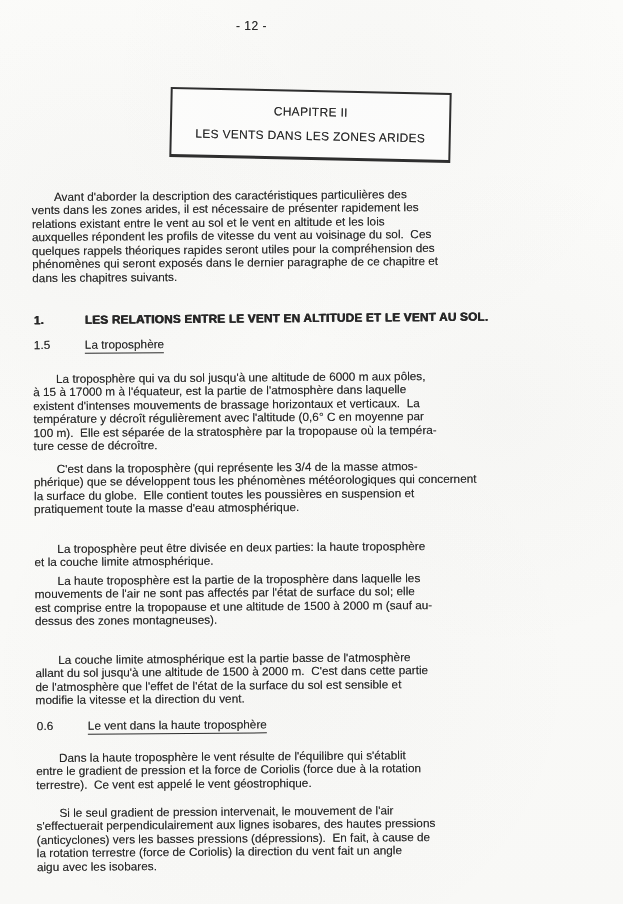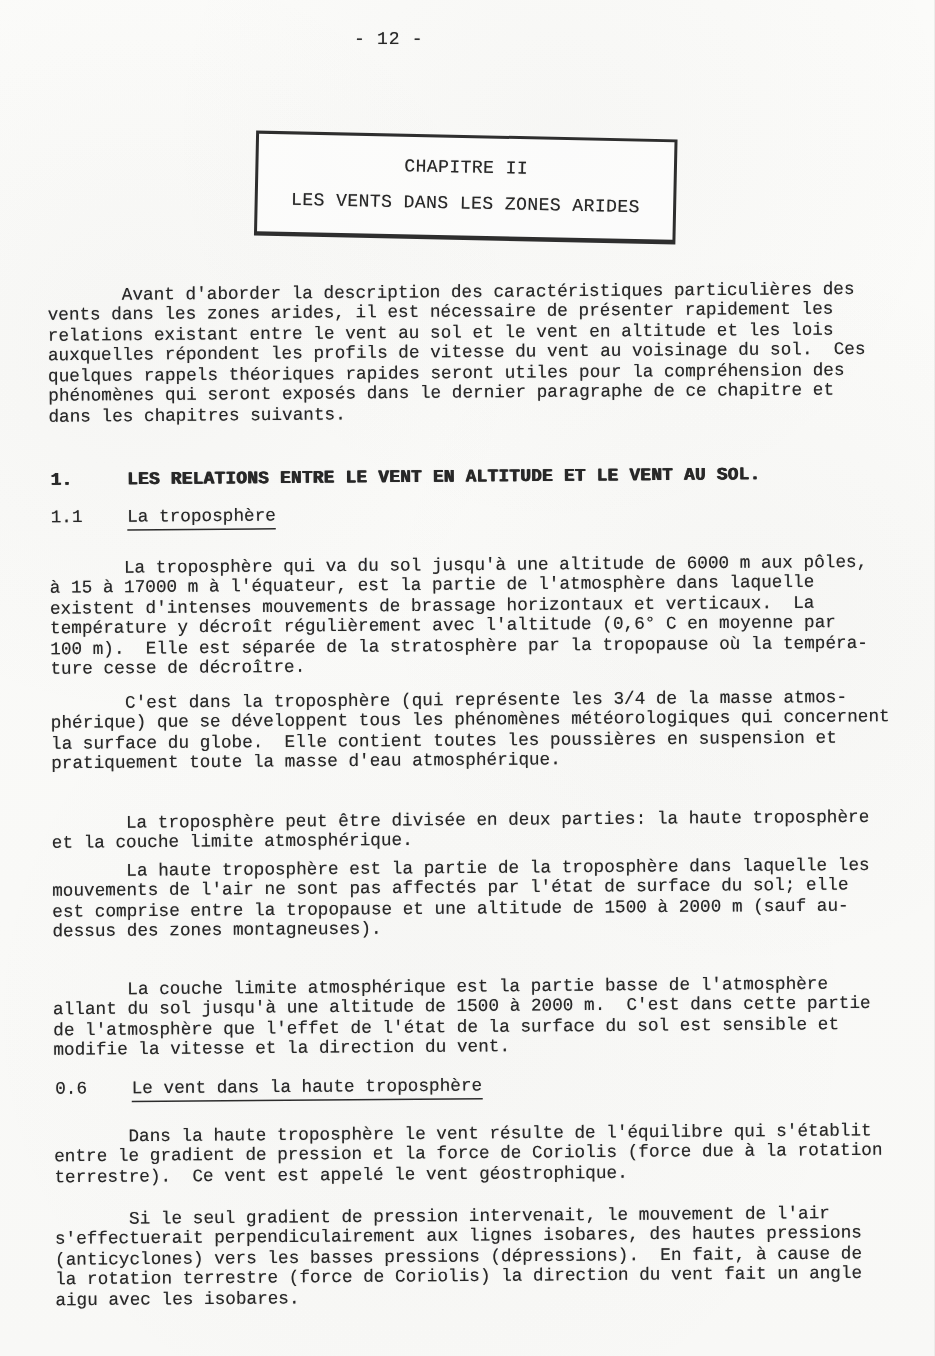--- a/index.html
+++ b/index.html
@@ -12,21 +12,21 @@
     width: 623px;
     height: 904px;
     margin: 0 auto;
     overflow: hidden;
     background:
       radial-gradient(circle at 15% 25%, rgba(120,120,120,0.035), transparent 30%),
       radial-gradient(circle at 80% 45%, rgba(120,120,120,0.03), transparent 35%),
       radial-gradient(circle at 45% 75%, rgba(120,120,120,0.025), transparent 40%),
       radial-gradient(circle at 60% 10%, rgba(120,120,120,0.03), transparent 30%),
       linear-gradient(#fbfbf9, #f8f8f6);
-    font-family: Liberation Mono, monospace;
+    font-family: Liberation Sans, sans-serif;
     color: #282828;
   }
   .ink {
     text-shadow: 0 0 0.5px rgba(40,40,40,0.55);
   }
   .page-number {
     position: absolute;
     left: 236px;
     top: 19px;
     font-size: 12px;
@@ -128,21 +128,21 @@
 quelques rappels théoriques rapides seront utiles pour la compréhension des
 phénomènes qui seront exposés dans le dernier paragraphe de ce chapitre et
 dans les chapitres suivants.</div>
 
     <div class="heading pos-s1">
       <span class="num h-bold">1.</span>
       <span class="h-bold">LES RELATIONS ENTRE LE VENT EN ALTITUDE ET LE VENT AU SOL.</span>
     </div>
 
     <div class="heading pos-s1-1">
-      <span class="num">1.1</span>
+      <span class="num">1.5</span>
       <span class="underline">La troposphère</span>
     </div>
 
     <div class="para pos-p2">       La troposphère qui va du sol jusqu'à une altitude de 6000 m aux pôles,
 à 15 à 17000 m à l'équateur, est la partie de l'atmosphère dans laquelle
 existent d'intenses mouvements de brassage horizontaux et verticaux.  La
 température y décroît régulièrement avec l'altitude (0,6° C en moyenne par
 100 m).  Elle est séparée de la stratosphère par la tropopause où la tempéra-
 ture cesse de décroître.</div>
 

